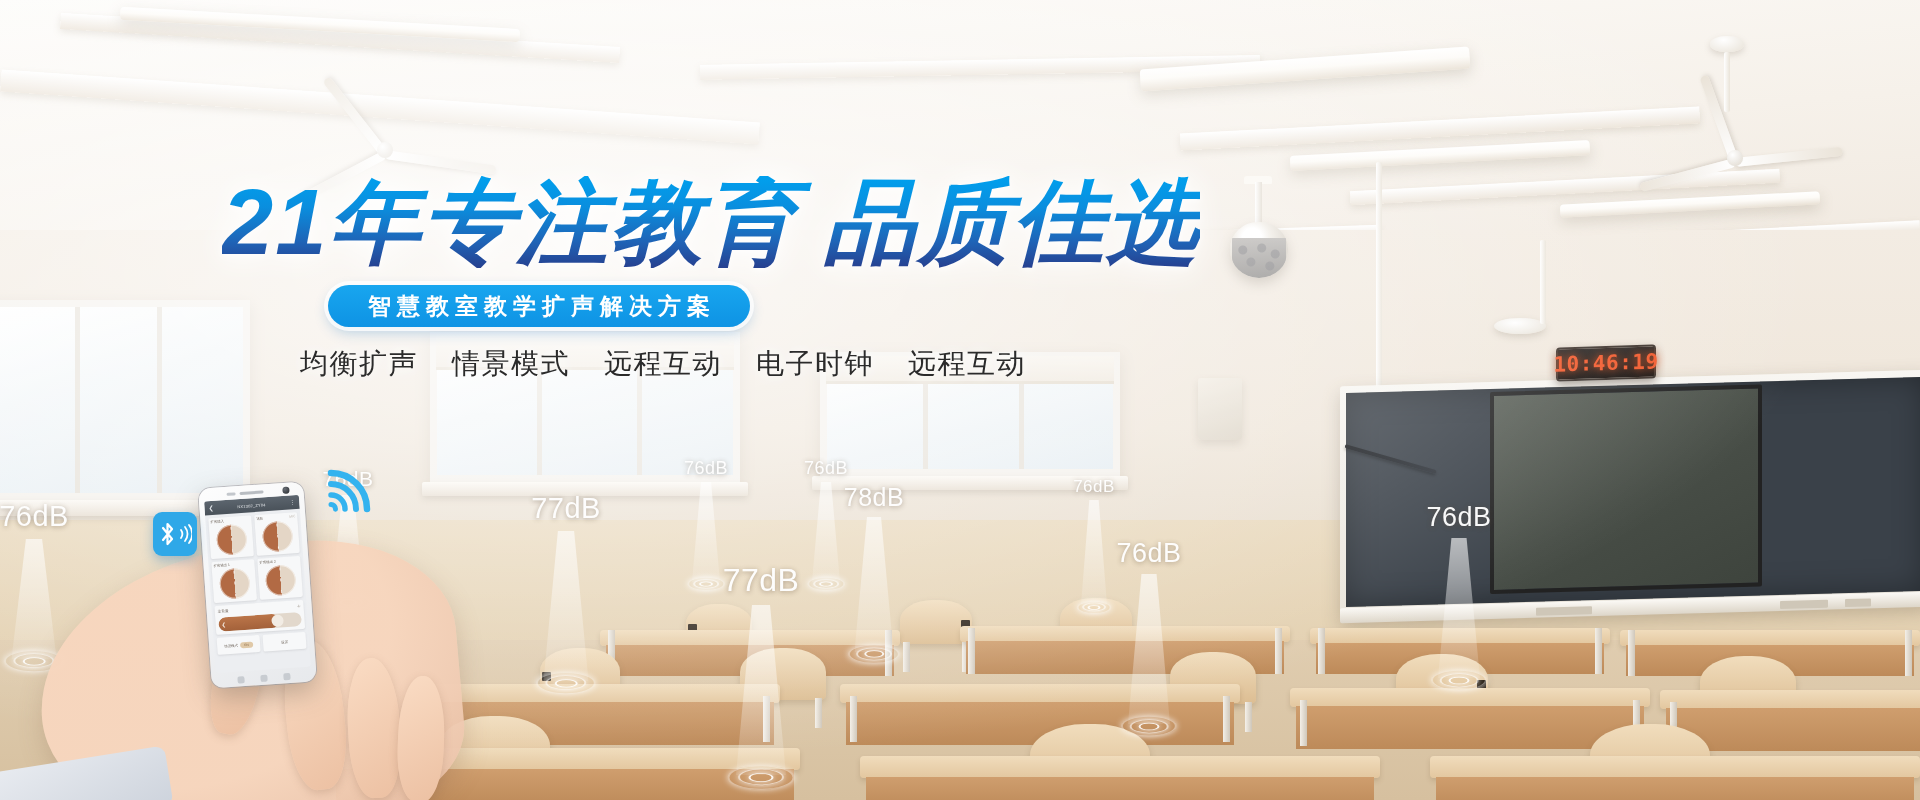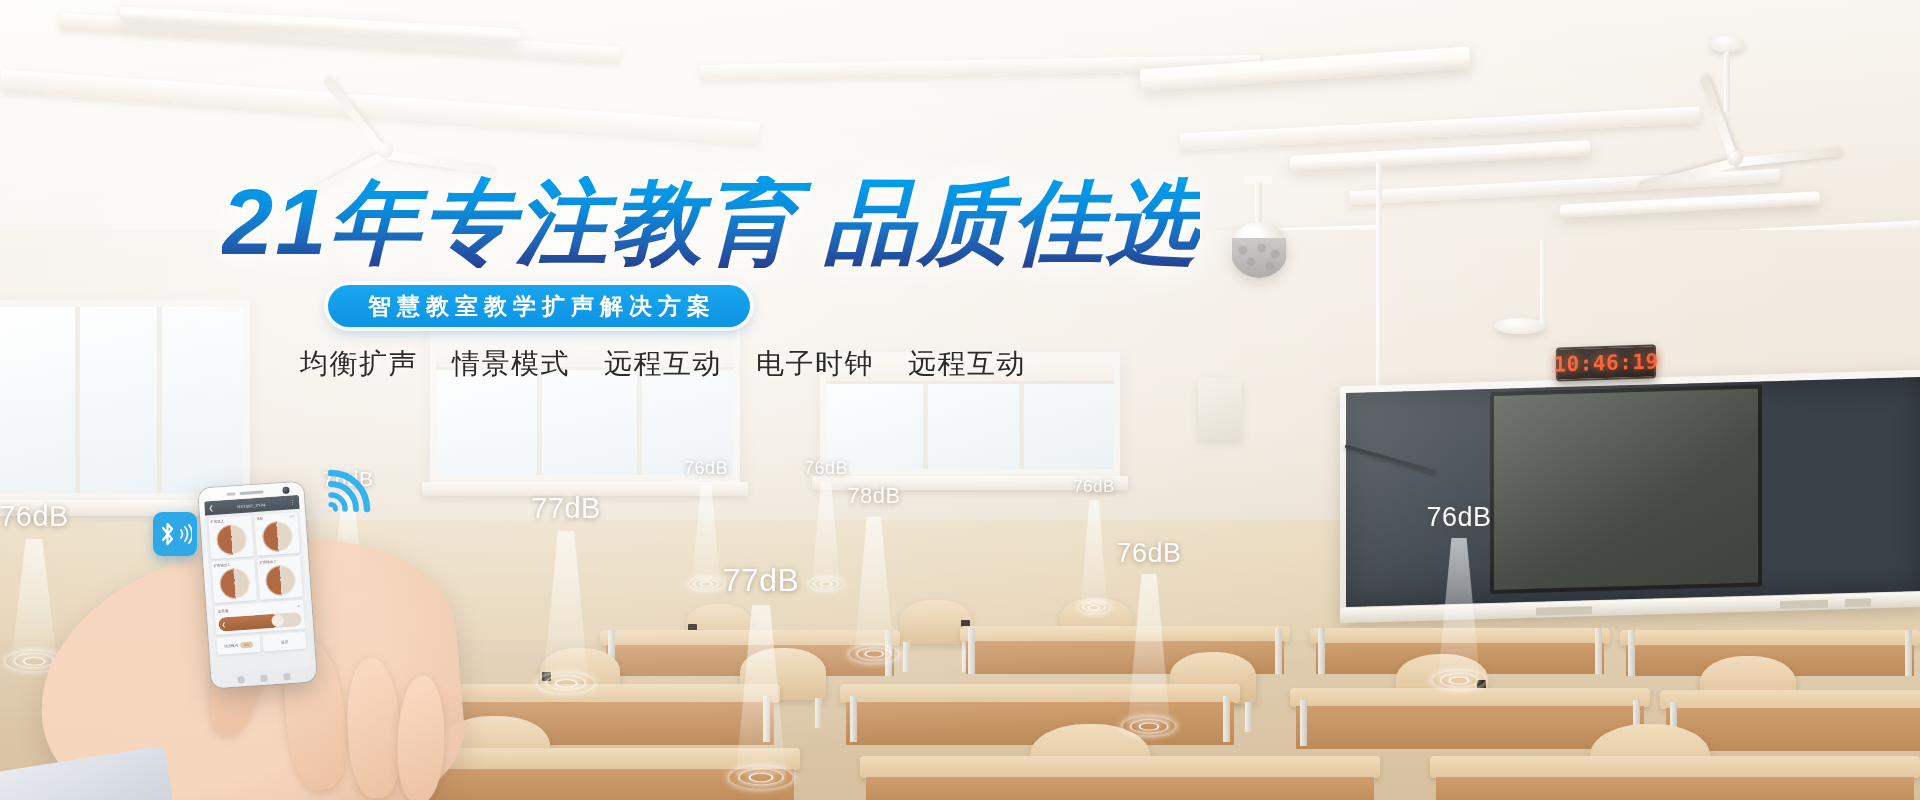--- a/index.html
+++ b/index.html
@@ -557,21 +557,21 @@
         <div class="ring r3" style="width: 37.52px; height: 37.52px; top: 107.24px;"></div>
       </div>
       <div class="db-marker" style="left: 825px; top: 458px; width: 2px;">
         <div class="label" style="font-size: 18px; top: 0px;">76dB</div>
         <div class="beam" style="top: 24px; width: 28px; height: 100px;"></div>
         <div class="ring" style="width: 14px; height: 14px; top: 119px;"></div>
         <div class="ring r2" style="width: 25.76px; height: 25.76px; top: 113.12px;"></div>
         <div class="ring r3" style="width: 37.52px; height: 37.52px; top: 107.24px;"></div>
       </div>
       <div class="db-marker" style="left: 873px; top: 483px; width: 2px;">
-        <div class="label" style="font-size: 22px; top: 0px;">78dB</div>
+        <div class="label" style="font-size: 25px; top: 0px;">78dB</div>
         <div class="beam" style="top: 34px; width: 39px; height: 135px;"></div>
         <div class="ring" style="width: 19.5px; height: 19.5px; top: 161.25px;"></div>
         <div class="ring r2" style="width: 35.88px; height: 35.88px; top: 153.06px;"></div>
         <div class="ring r3" style="width: 52.26px; height: 52.26px; top: 144.87px;"></div>
       </div>
       <div class="db-marker" style="left: 760px; top: 562px; width: 2px;">
         <div class="label" style="font-size: 32px; top: 0px;">77dB</div>
         <div class="beam" style="top: 43px; width: 50px; height: 170px;"></div>
         <div class="ring" style="width: 25px; height: 25px; top: 202.5px;"></div>
         <div class="ring r2" style="width: 46px; height: 46px; top: 192px;"></div>

